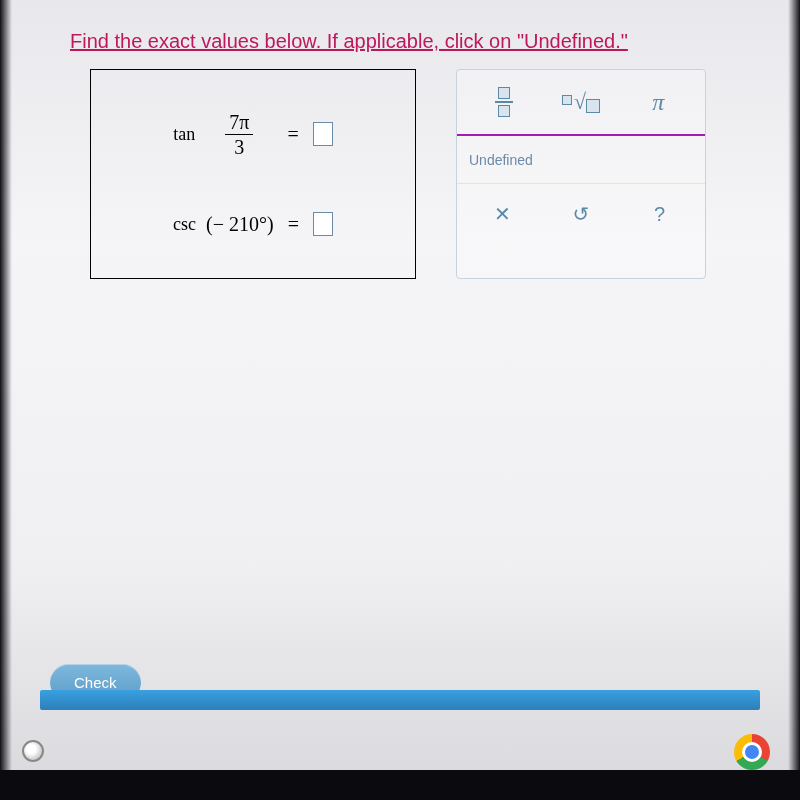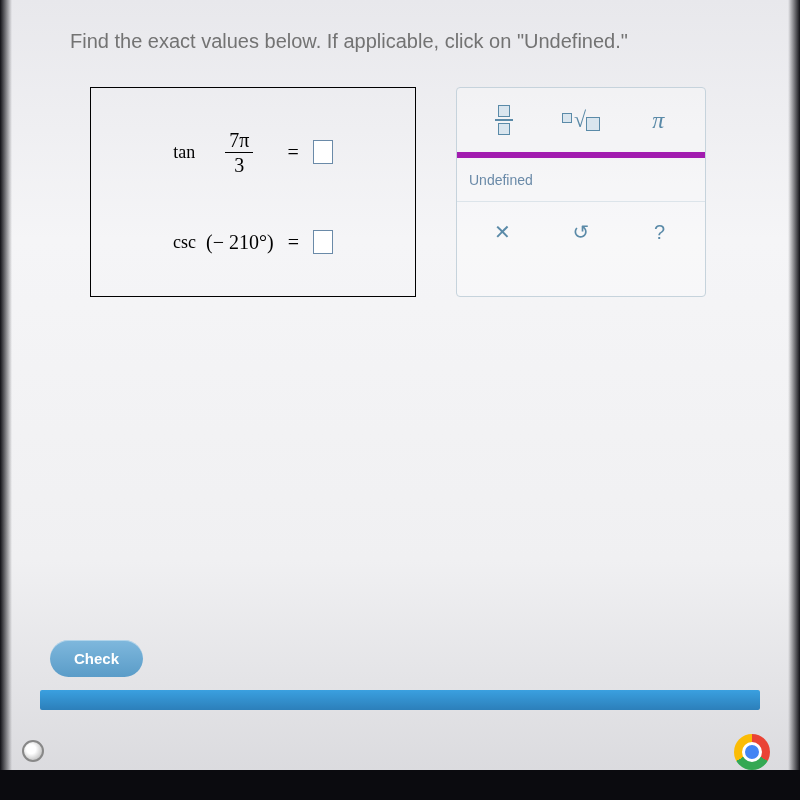--- a/index.html
+++ b/index.html
@@ -11,22 +11,23 @@
     overflow: hidden;
     position: relative;
   }
   .page {
     padding: 20px 50px;
     position: relative;
     z-index: 1;
   }
   .instruction {
     font-size: 20px;
-    color: #737373;
-    margin: 10px 20px 34px 20px;
+    color: #be185d;
+    margin: 10px 20px 16px 20px;
+    text-decoration: underline;
   }
   .content-row {
     display: flex;
     gap: 40px;
     margin-top: 10px;
   }
   .problem-box {
     border: 1px solid #000000;
     width: 326px;
     height: 210px;
@@ -93,21 +94,21 @@
   }
   .boxsm { width: 12px; height: 12px; border: 1.5px solid #5a8aa8; background: rgba(178,208,228,0.4);}
   .bar { width: 18px; height: 1.5px; background: #5a8aa8; }
   .sqrt-wrap { display: flex; align-items: flex-end; gap: 2px; color: #5a8aa8; }
   .sqrt-sym { font-size: 22px; line-height: 1; }
   .pi-sym { font-size: 24px; font-style: italic; font-family: "Times New Roman", serif; color: #5a8aa8;}
   .row2 {
     padding: 10px 12px;
     font-size: 14px;
     color: #6a8aa8;
-    border-top: 6px solid #a21caf;
+    border-top: 2px solid #a21caf;
     border-bottom: 1px solid #dce4ea;
     cursor: pointer;
     height: 50px;
     display: flex;
     align-items: center;
   }
   .row3 {
     display: flex;
     justify-content: space-around;
     align-items: center;
@@ -119,27 +120,27 @@
     font-size: 20px;
     color: #5a8aa8;
     display: flex;
     justify-content: center;
     align-items: center;
     cursor: pointer;
   }
   .check-btn {
     position: absolute;
     left: 50px;
-    top: 640px;
+    top: 664px;
     background: linear-gradient(180deg, #7fb8dd, #5a9cc8);
     color: #fff;
     border-radius: 22px;
     padding: 10px 24px;
     font-size: 15px;
-    font-weight: bold;
+    font-weight: normal;
     cursor: pointer;
     box-shadow: inset 0 1px 0 rgba(255,255,255,0.4);
   }
   .bottom-bar {
     position: absolute;
     left: 40px;
     right: 40px;
     top: 690px;
     height: 20px;
     background: linear-gradient(180deg, #3aa0e0, #2c7fba);

